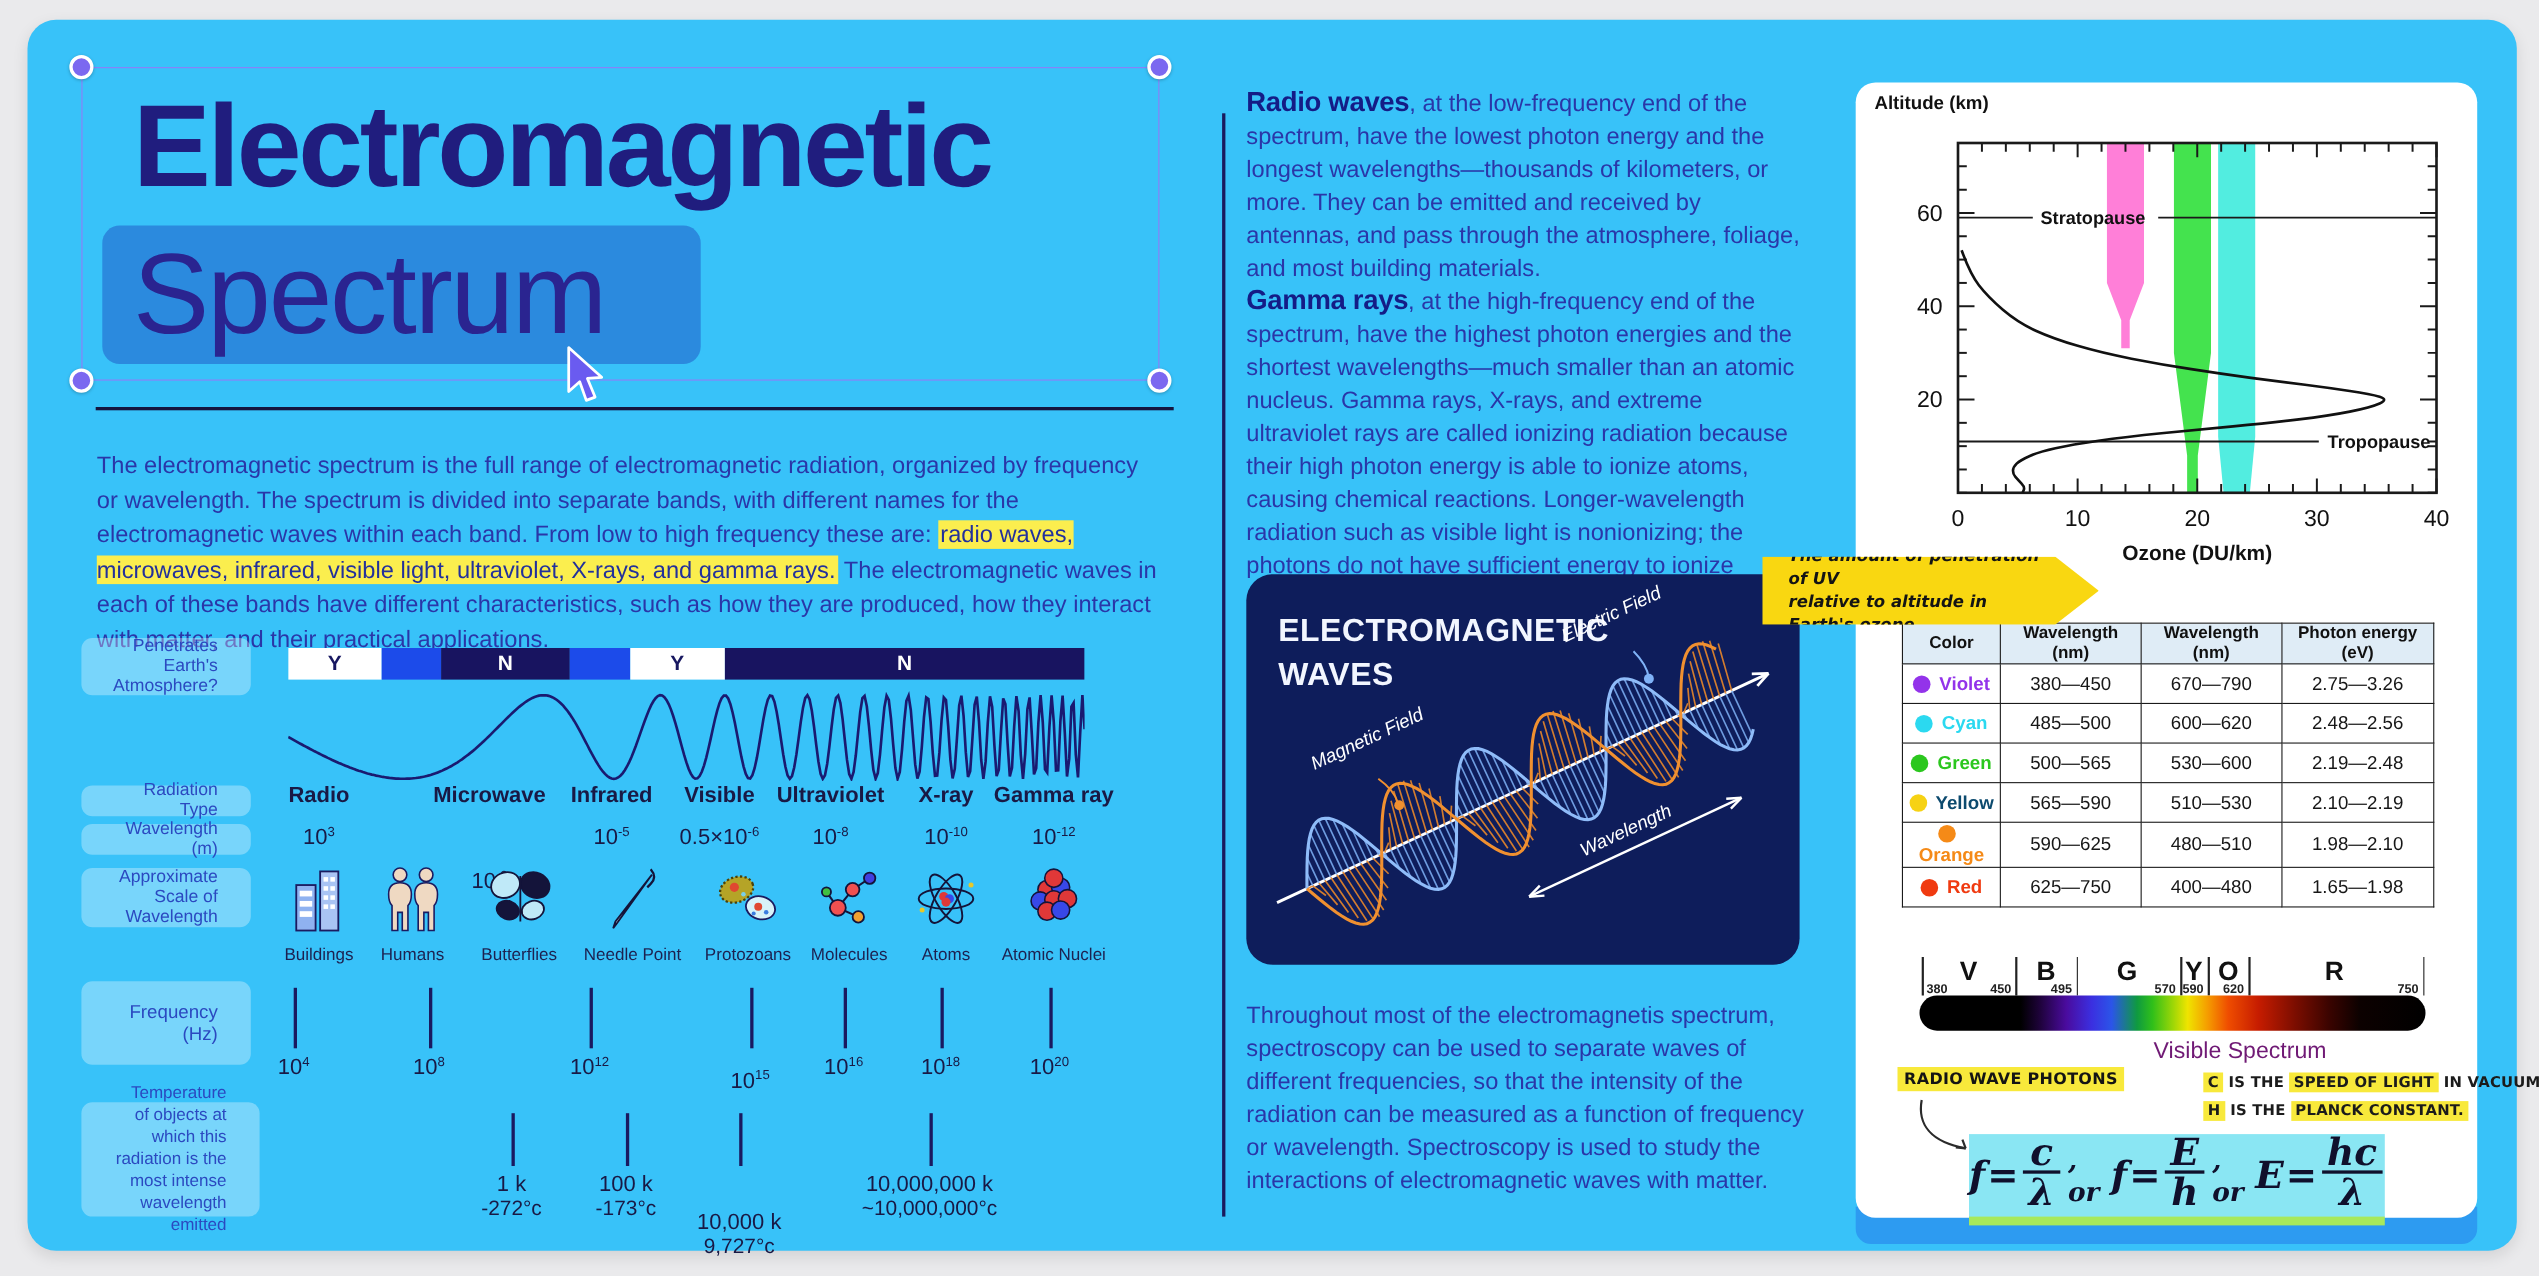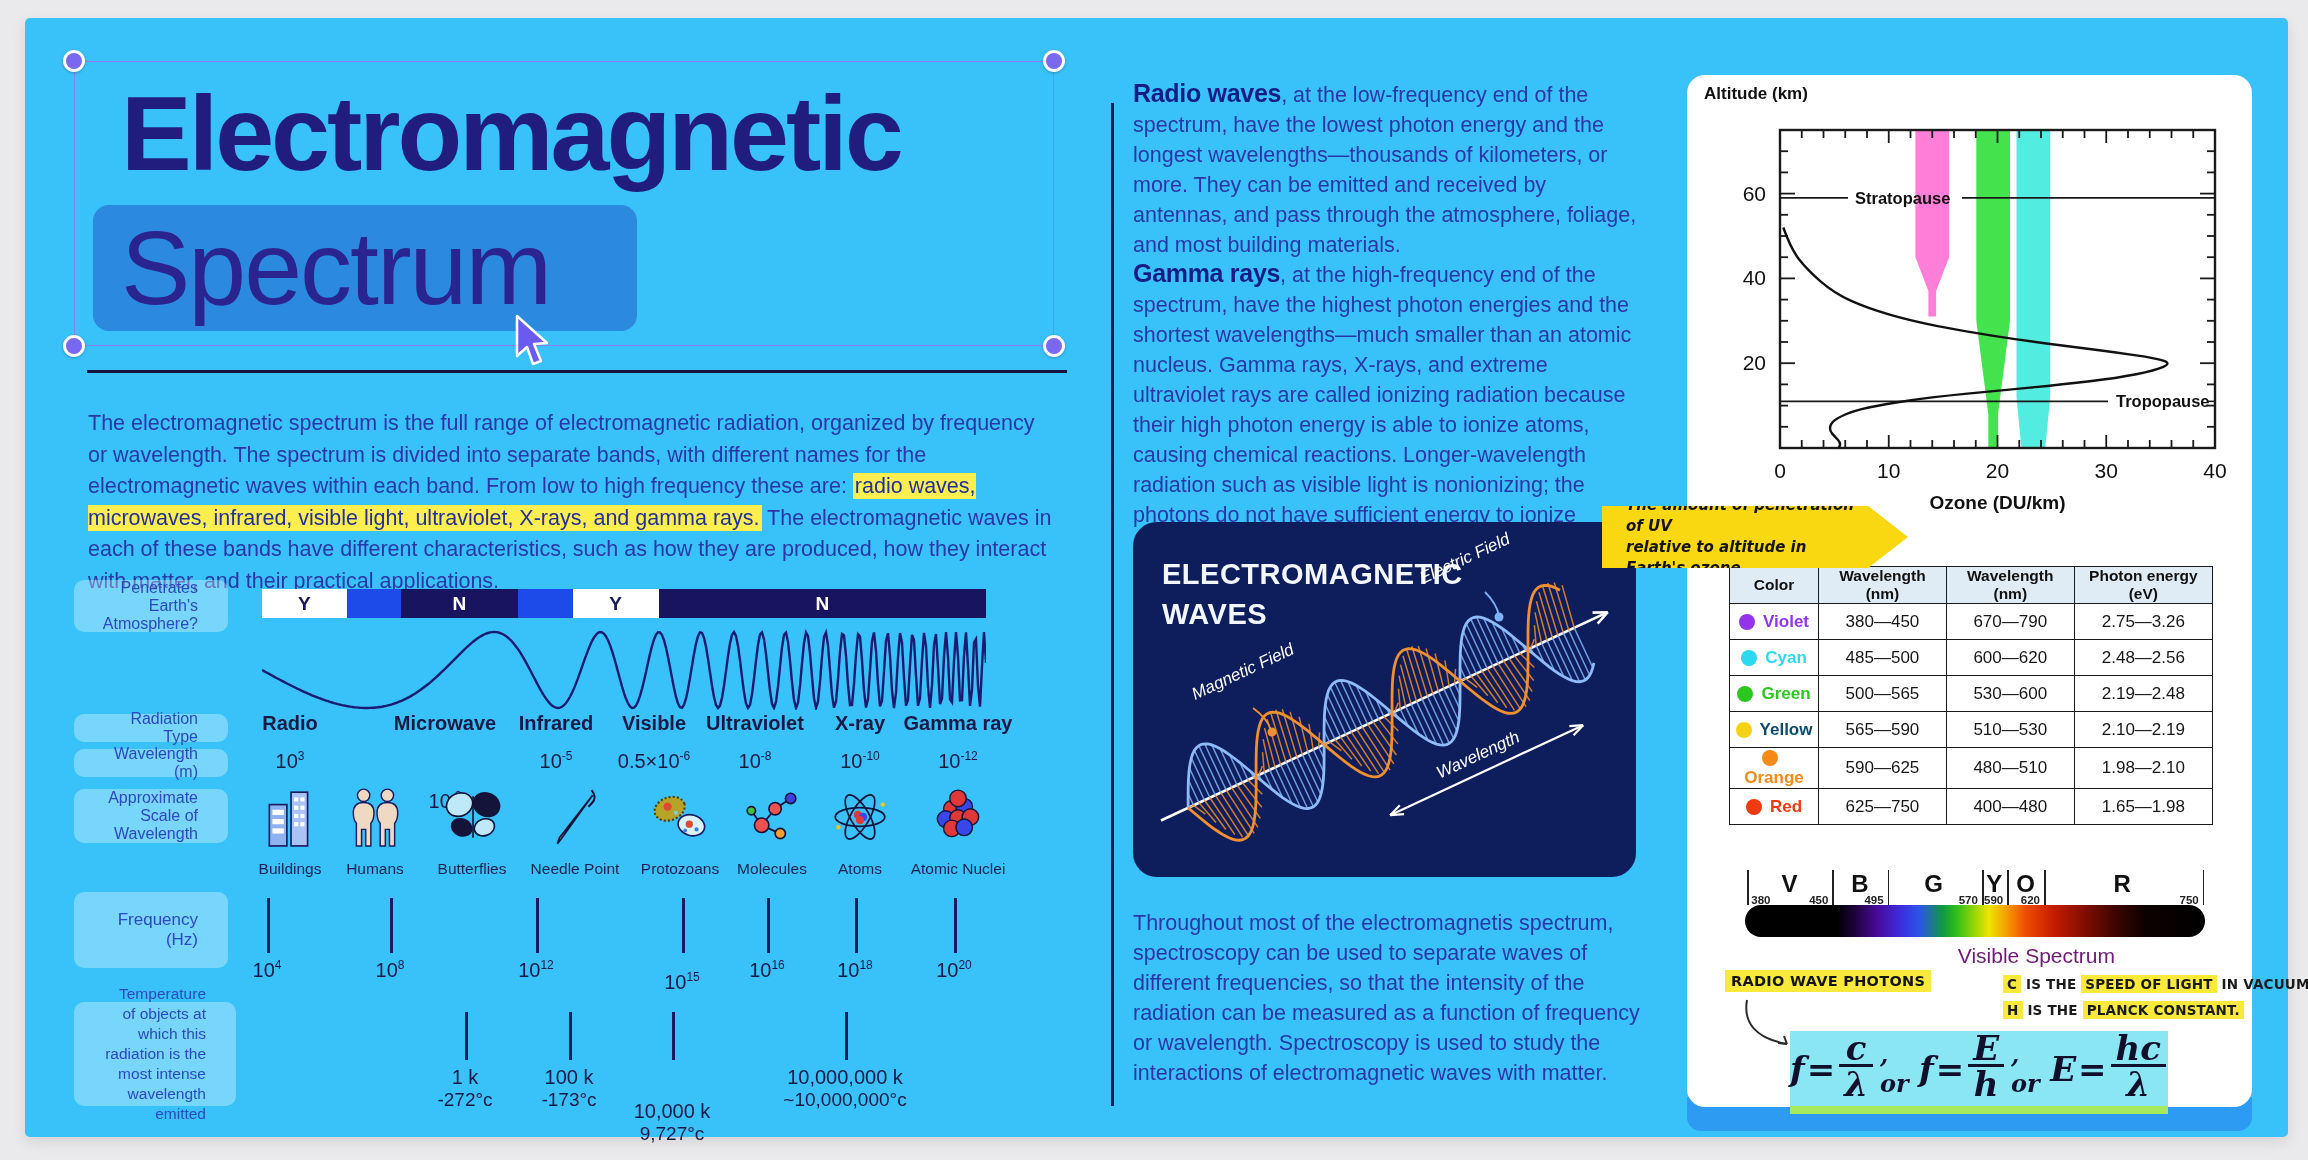--- a/index.html
+++ b/index.html
@@ -1,17 +1,17 @@
 <!DOCTYPE html>
 <html><head>
 <meta charset="utf-8">
 <style>
   *{box-sizing:border-box;margin:0;padding:0}
   html,body{width:2308px;height:1160px;background:#EAEAEC;font-family:"Liberation Sans",sans-serif;overflow:hidden}
-  #canvas{position:absolute;left:25px;top:18px;width:2263px;height:1119px;background:#38C2F9;border-radius:5px;box-shadow:0 5px 14px rgba(0,0,0,.10)}
+  #canvas{position:absolute;left:25px;top:18px;width:2263px;height:1119px;background:#38C2F9;border-radius:26px;box-shadow:0 5px 14px rgba(0,0,0,.10)}
   .abs{position:absolute}
 
   
   #sel-frame{left:49px;top:43px;width:980px;height:285px;border:1.5px solid #8F7DF8;pointer-events:none}
   .handle{width:22px;height:22px;border-radius:50%;background:#7B68F0;border:3px solid #fff;box-shadow:0 1px 3px rgba(0,0,0,.25)}
   #page-title{left:96px;top:62px;font-size:106px;font-weight:700;letter-spacing:-3px;color:#201D7E;line-height:1}
   #spectrum-box{left:68px;top:187px;width:544px;height:126px;background:rgba(36,104,205,.62);border-radius:16px;display:flex;align-items:center;padding-left:28px}
   #spectrum-box span{font-size:104px;font-weight:400;letter-spacing:-2px;color:#2A2490}
   #title-rule{left:62px;top:352px;width:980px;height:3px;background:#15153F}
 

